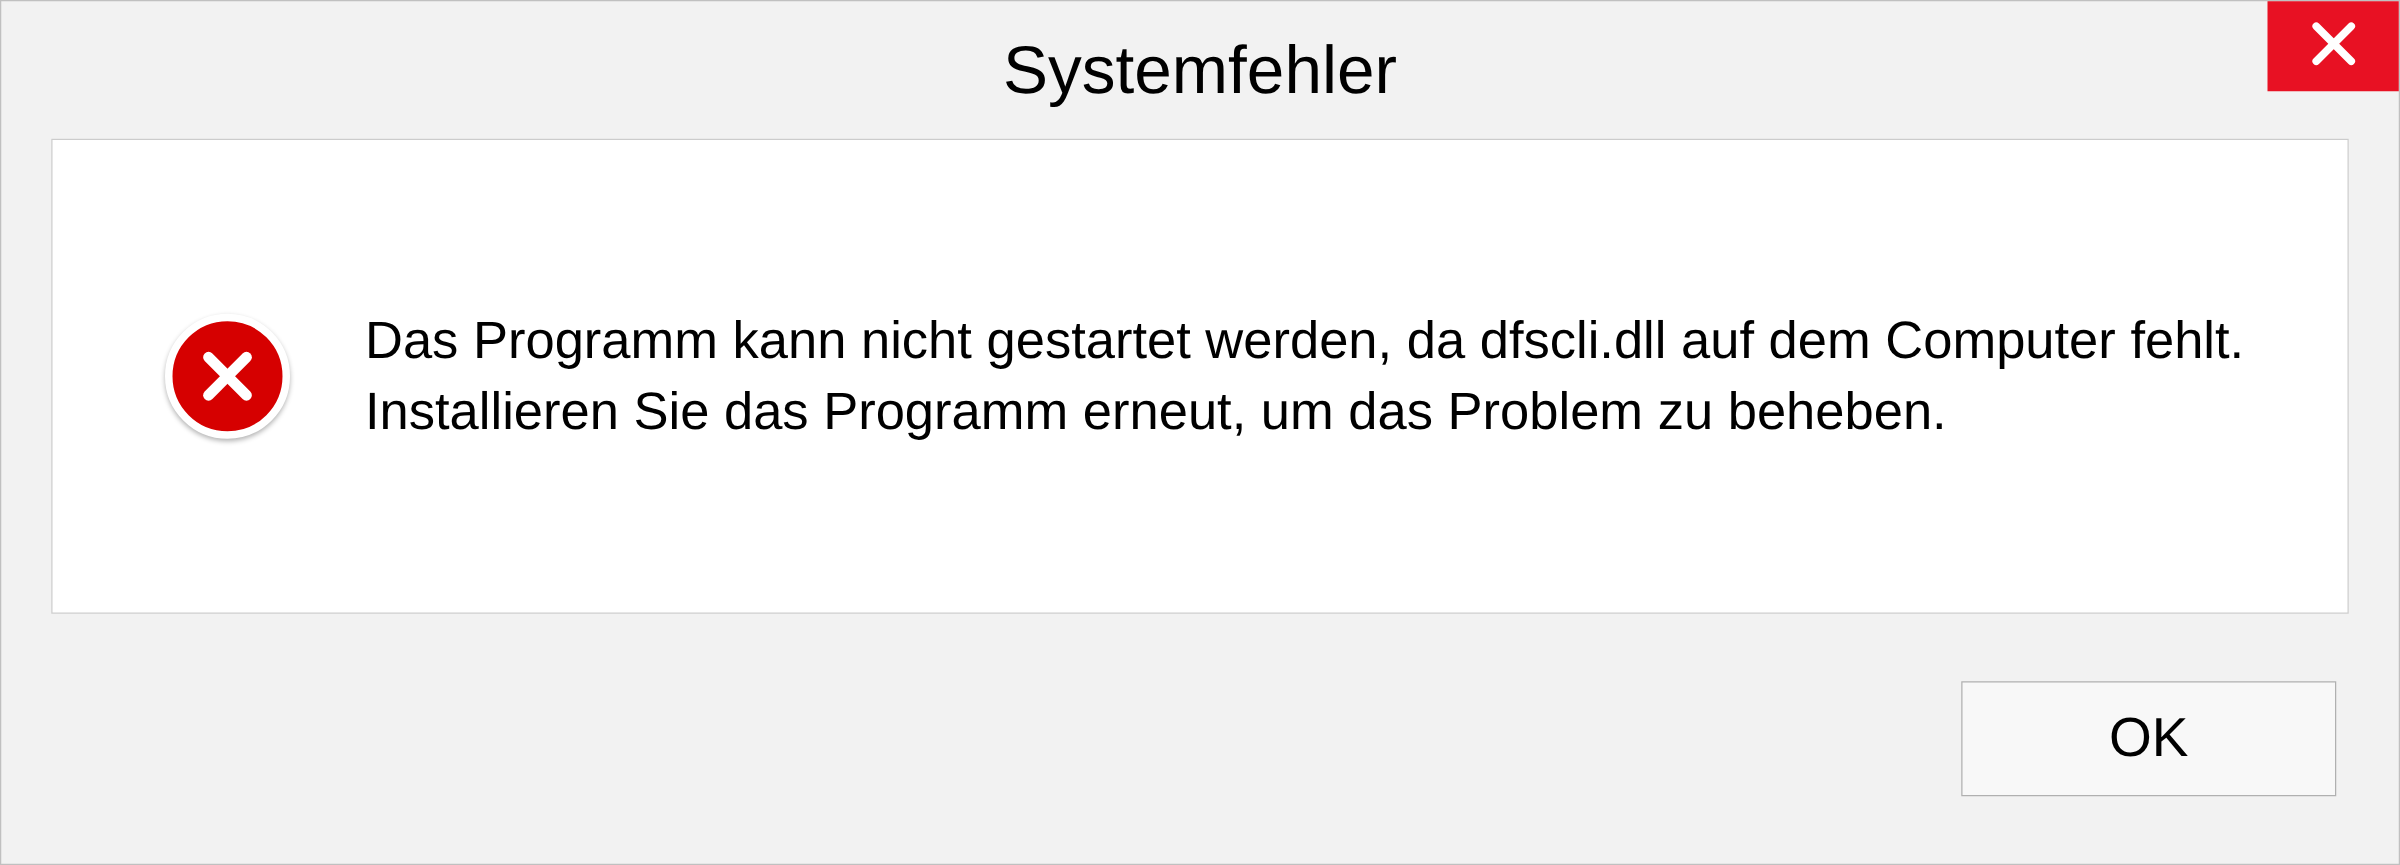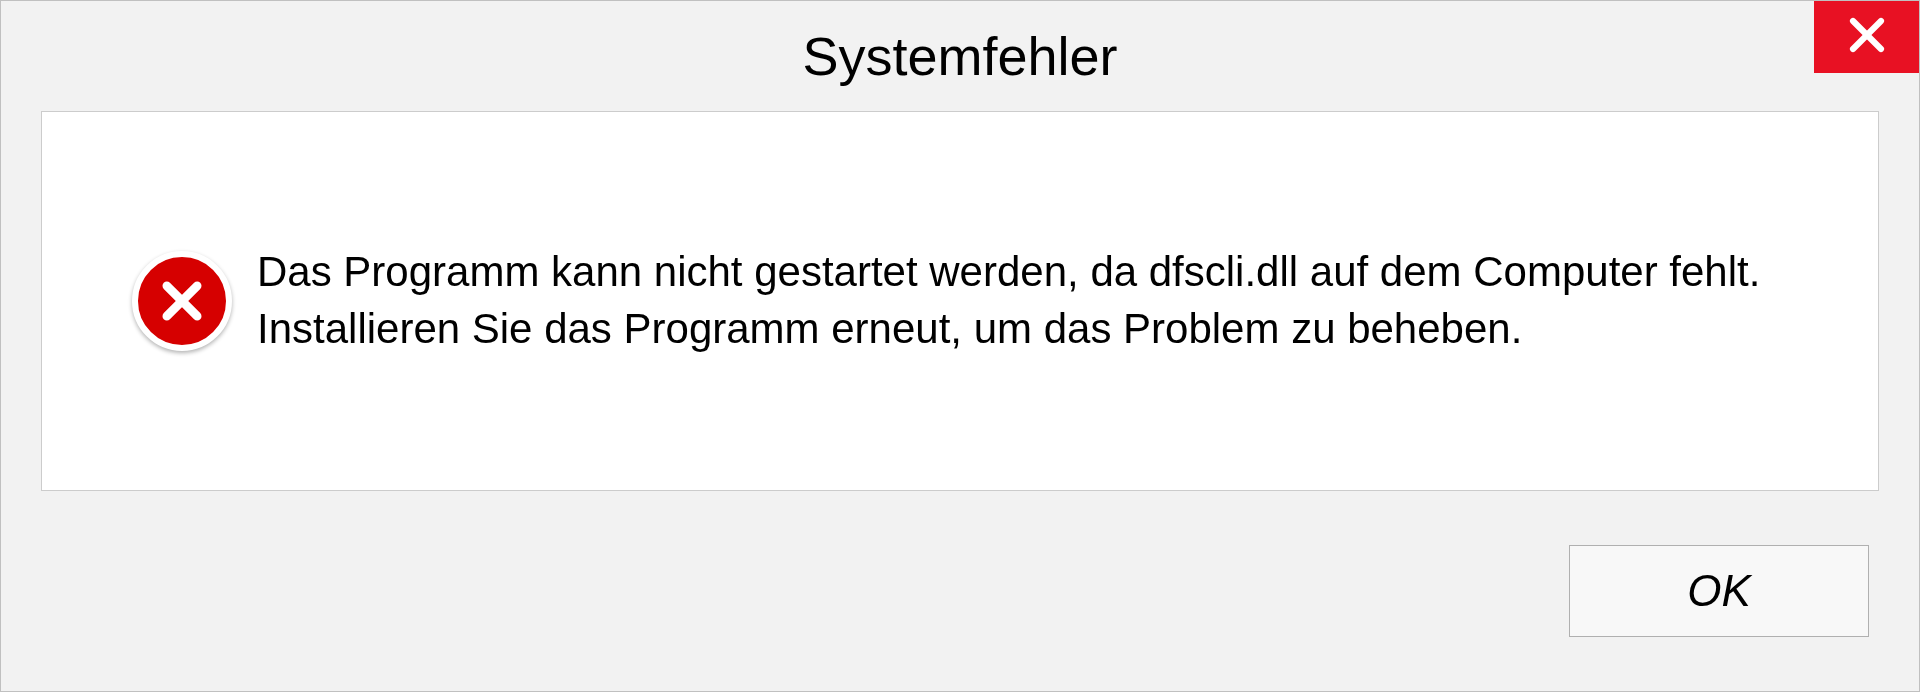--- a/index.html
+++ b/index.html
@@ -52,21 +52,21 @@
       height: 42px;
     }
     .content-area {
       margin: 0 40px 0 40px;
       background: #ffffff;
       border: 1px solid #cccccc;
       flex: 0 0 380px;
       display: flex;
       align-items: center;
       padding: 0 70px 0 90px;
-      gap: 25px;
+      gap: 60px;
     }
     .error-icon-wrap {
       flex-shrink: 0;
     }
     .error-icon-circle {
       width: 100px;
       height: 100px;
       background: #d60000;
       border-radius: 50%;
       border: 6px solid #ffffff;
@@ -104,21 +104,20 @@
       height: 92px;
       background: #f8f8f8;
       border: 1px solid #b0b0b0;
       font-size: 44px;
       color: #000000;
       display: flex;
       align-items: center;
       justify-content: center;
       cursor: pointer;
       font-family: Arial, Helvetica, sans-serif;
-      font-style: italic;
     }
   </style>
 </head>
 <body>
 
 <div class="dialog-window">
   <div class="title-bar">
     <div class="dialog-title">Systemfehler</div>
     <div class="close-button">
       <span>

